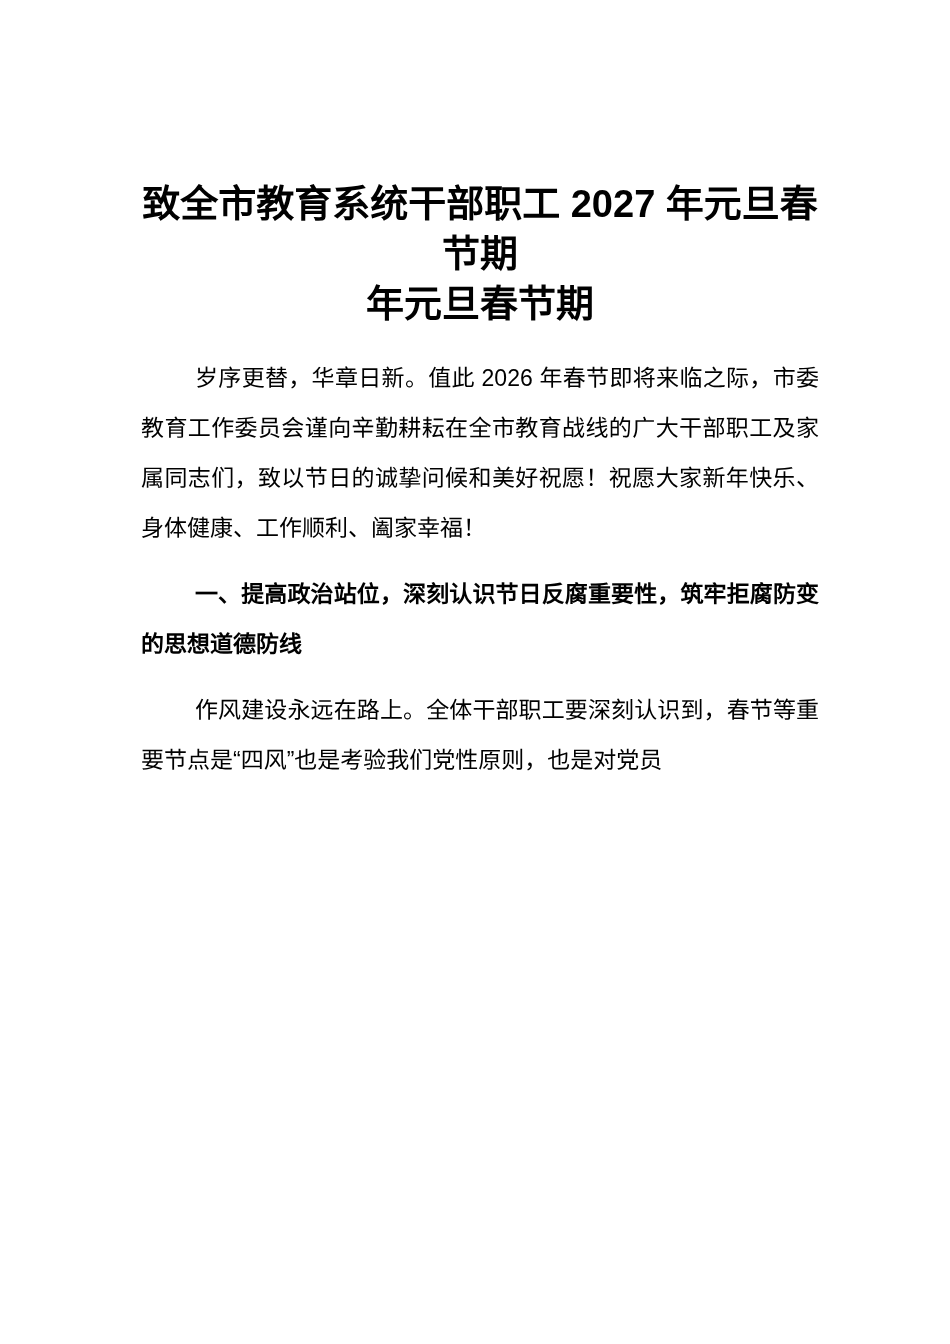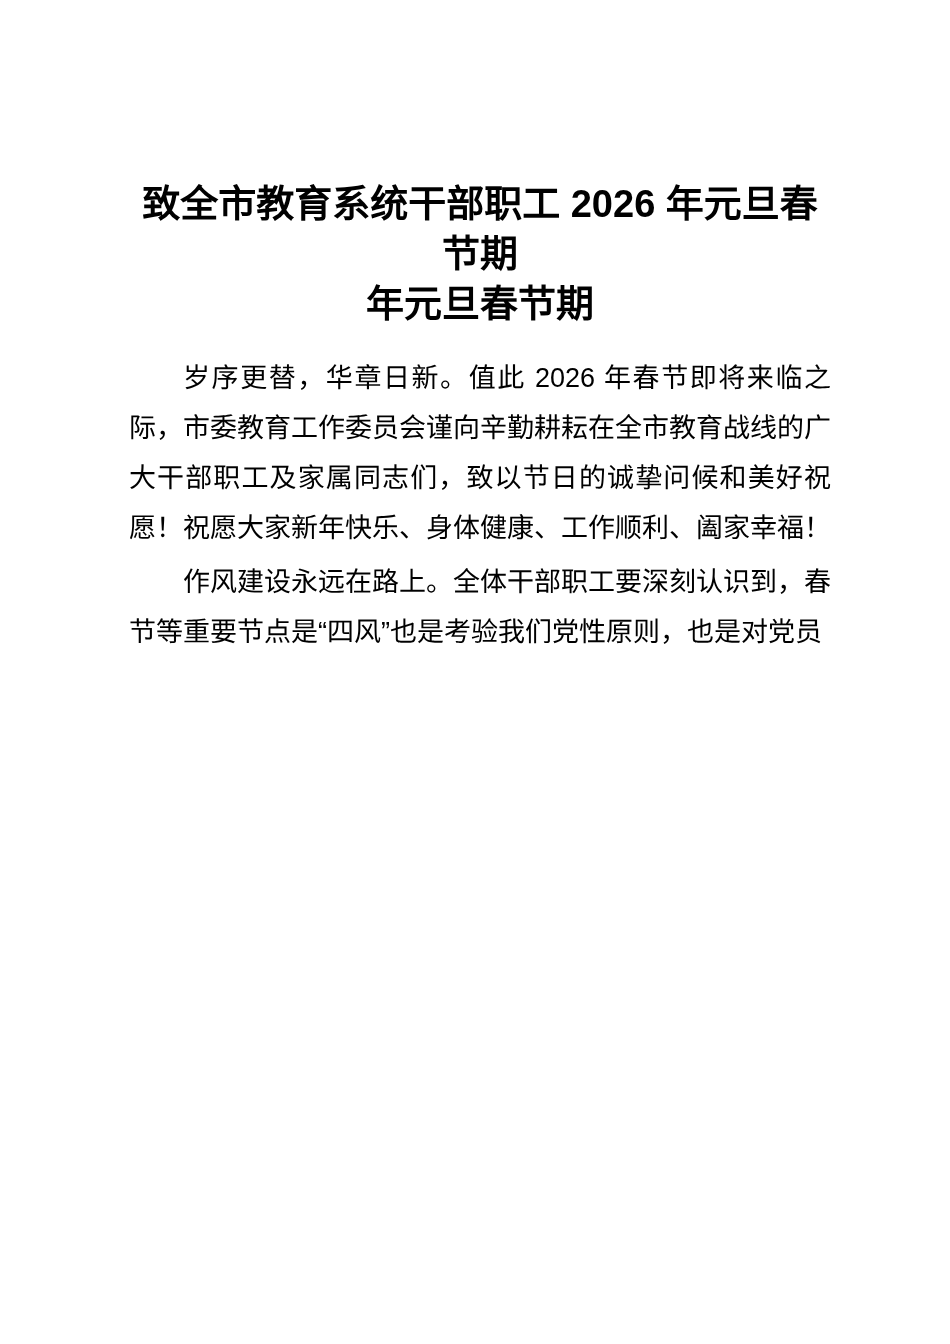--- a/index.html
+++ b/index.html
@@ -21,39 +21,40 @@
     padding: 179px 115px 0 125px;
   }
   .doc-title {
     font-size: 38px;
     line-height: 50px;
     font-weight: bold;
     text-align: center;
     margin: 0 0 24px 0;
   }
   .doc-body p {
-    margin: 4px;
-    font-size: 27px;
+    margin: 16px;
+    font-size: 23px;
     line-height: 50px;
     text-indent: 54px;
     text-align: justify;
     word-break: break-all;
   }
   .doc-body p.heading {
     font-weight: bold;
   }
 </style>
 </head>
 <body style="background: rgb(255, 255, 255); color: rgb(0, 0, 0);">
 
 <div class="page">
 
   <h1 class="doc-title">
-    <span class="title-line" style="display:block">致全市教育系统干部职工 2026 年元旦春节期</span>
+    <span class="title-line" style="display:block">致全市教育系统干部职工 2027 年元旦春节期</span>
     <span class="title-line" style="display:block">年元旦春节期</span>
   </h1>
 
   <div class="doc-body">
     <p class="body-para">岁序更替，华章日新。值此 2026 年春节即将来临之际，市委教育工作委员会谨向辛勤耕耘在全市教育战线的广大干部职工及家属同志们，致以节日的诚挚问候和美好祝愿！祝愿大家新年快乐、身体健康、工作顺利、阖家幸福！</p>
+    <p class="heading">一、提高政治站位，深刻认识节日反腐重要性，筑牢拒腐防变的思想道德防线</p>
     <p class="body-para">作风建设永远在路上。全体干部职工要深刻认识到，春节等重要节点是“四风”也是考验我们党性原则，也是对党员</p>
   </div>
 
 </div>
 
 </body></html>

